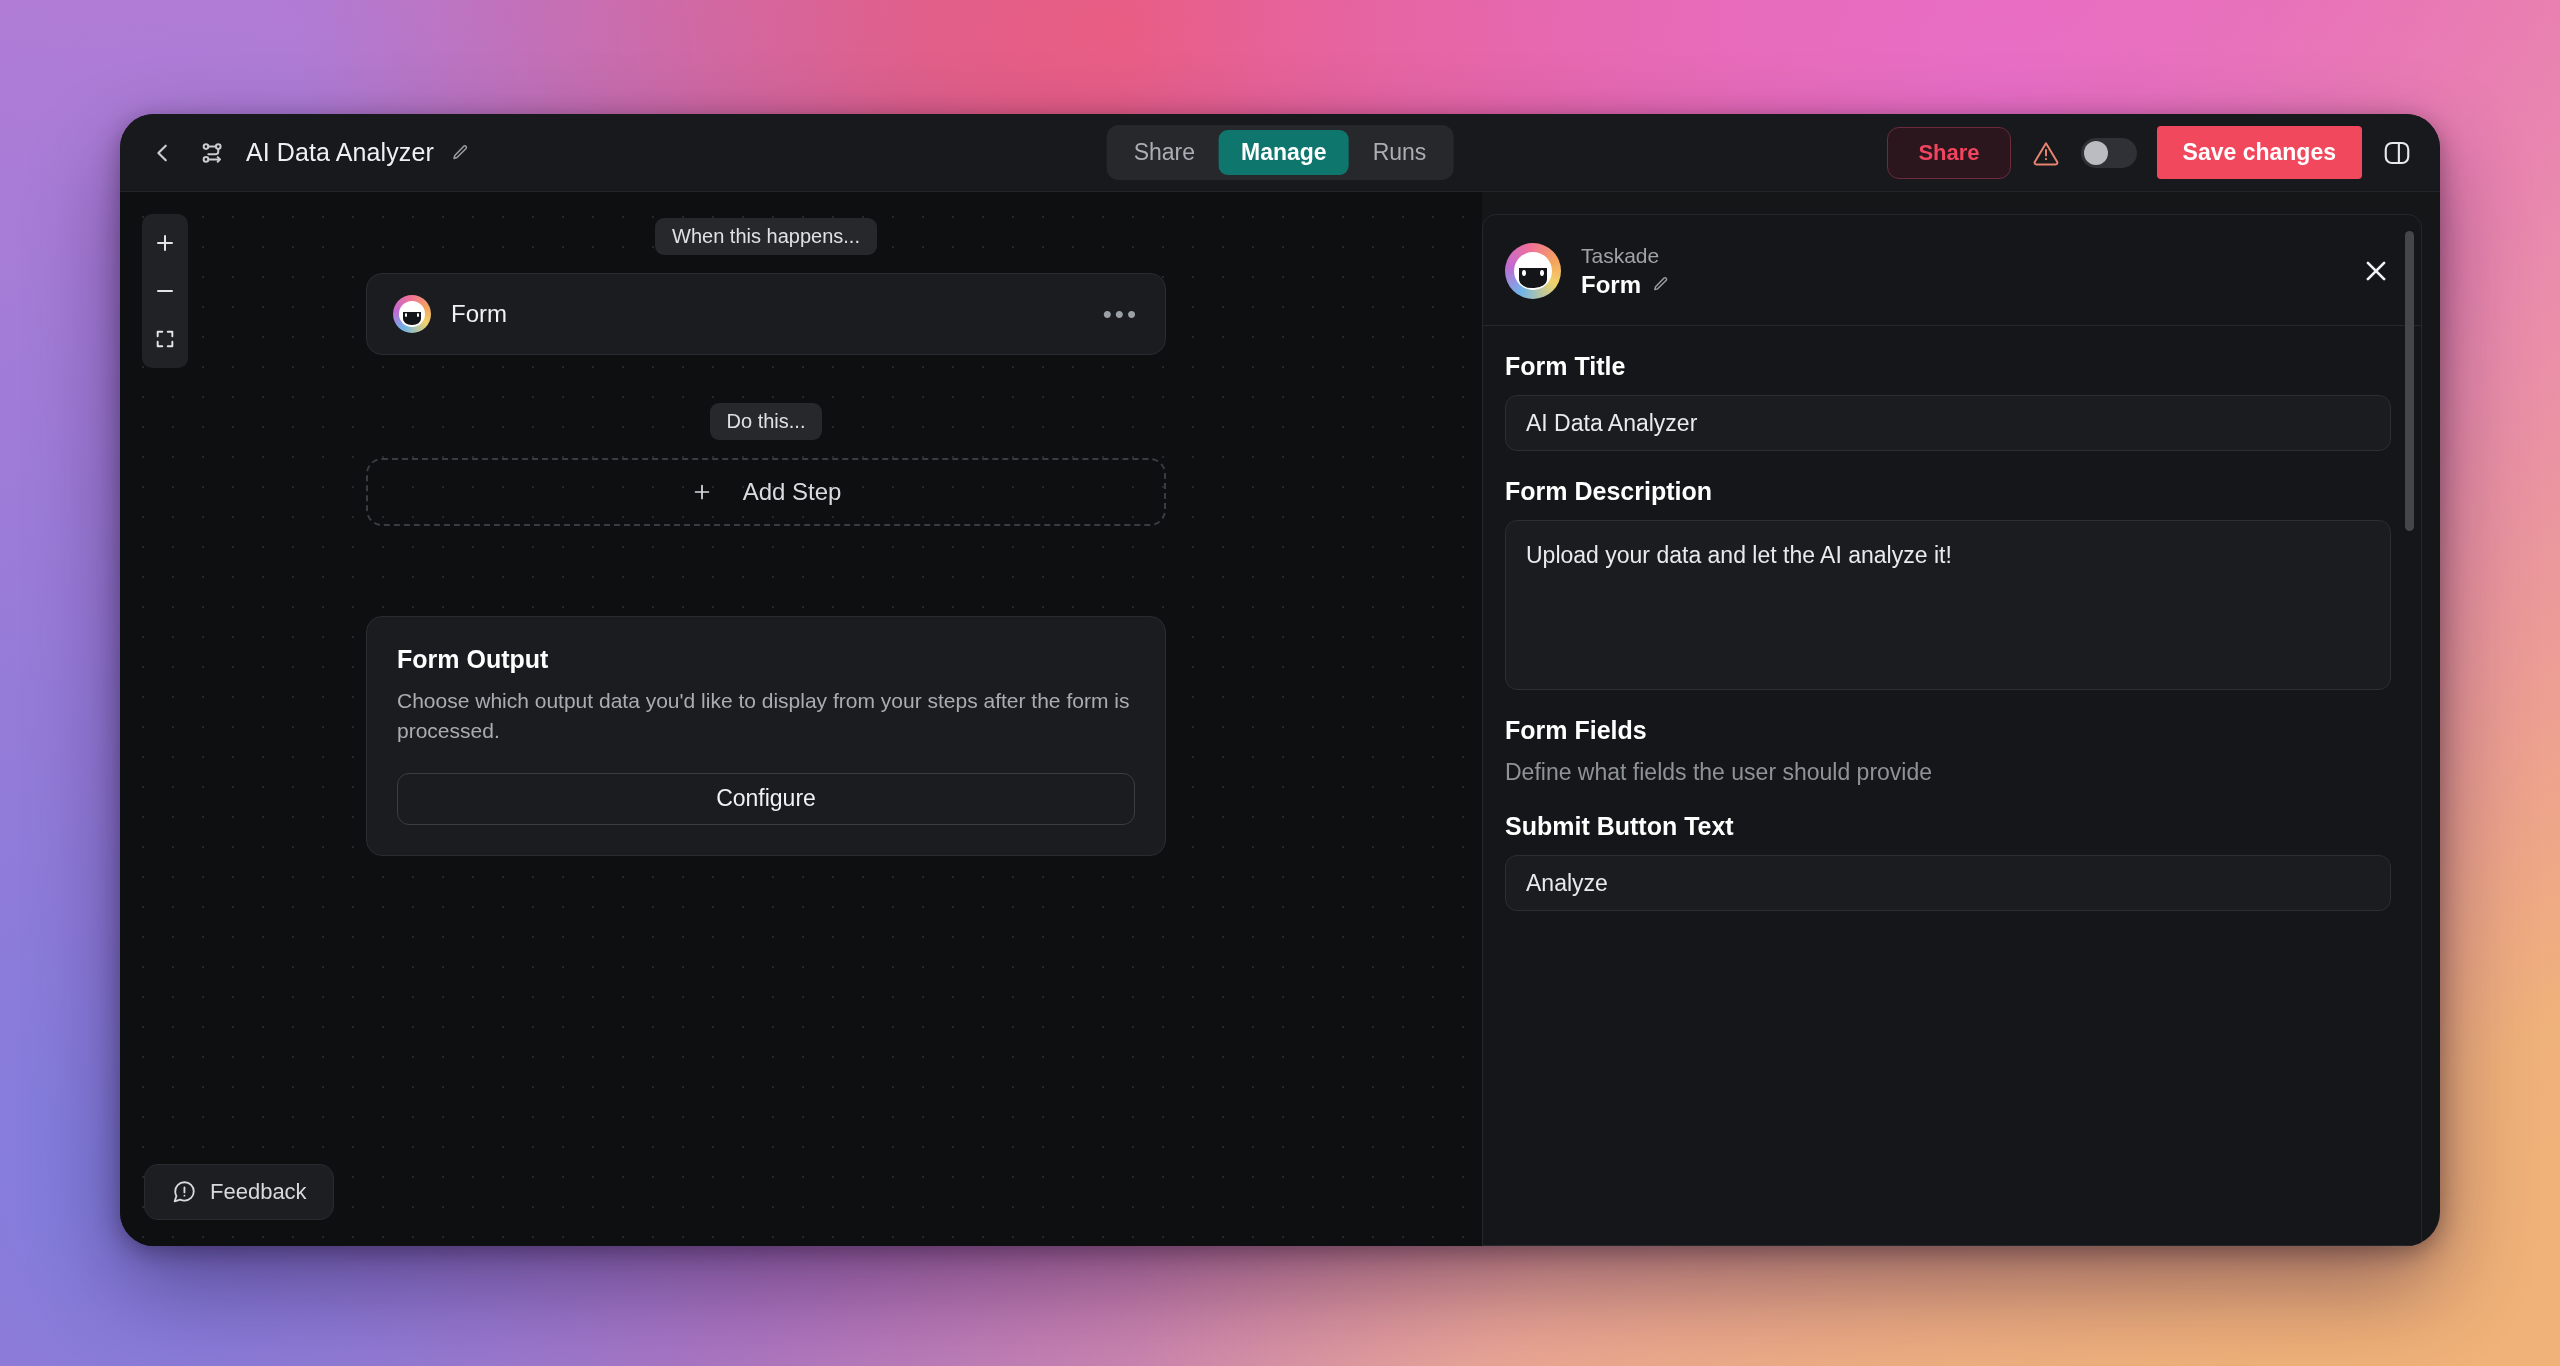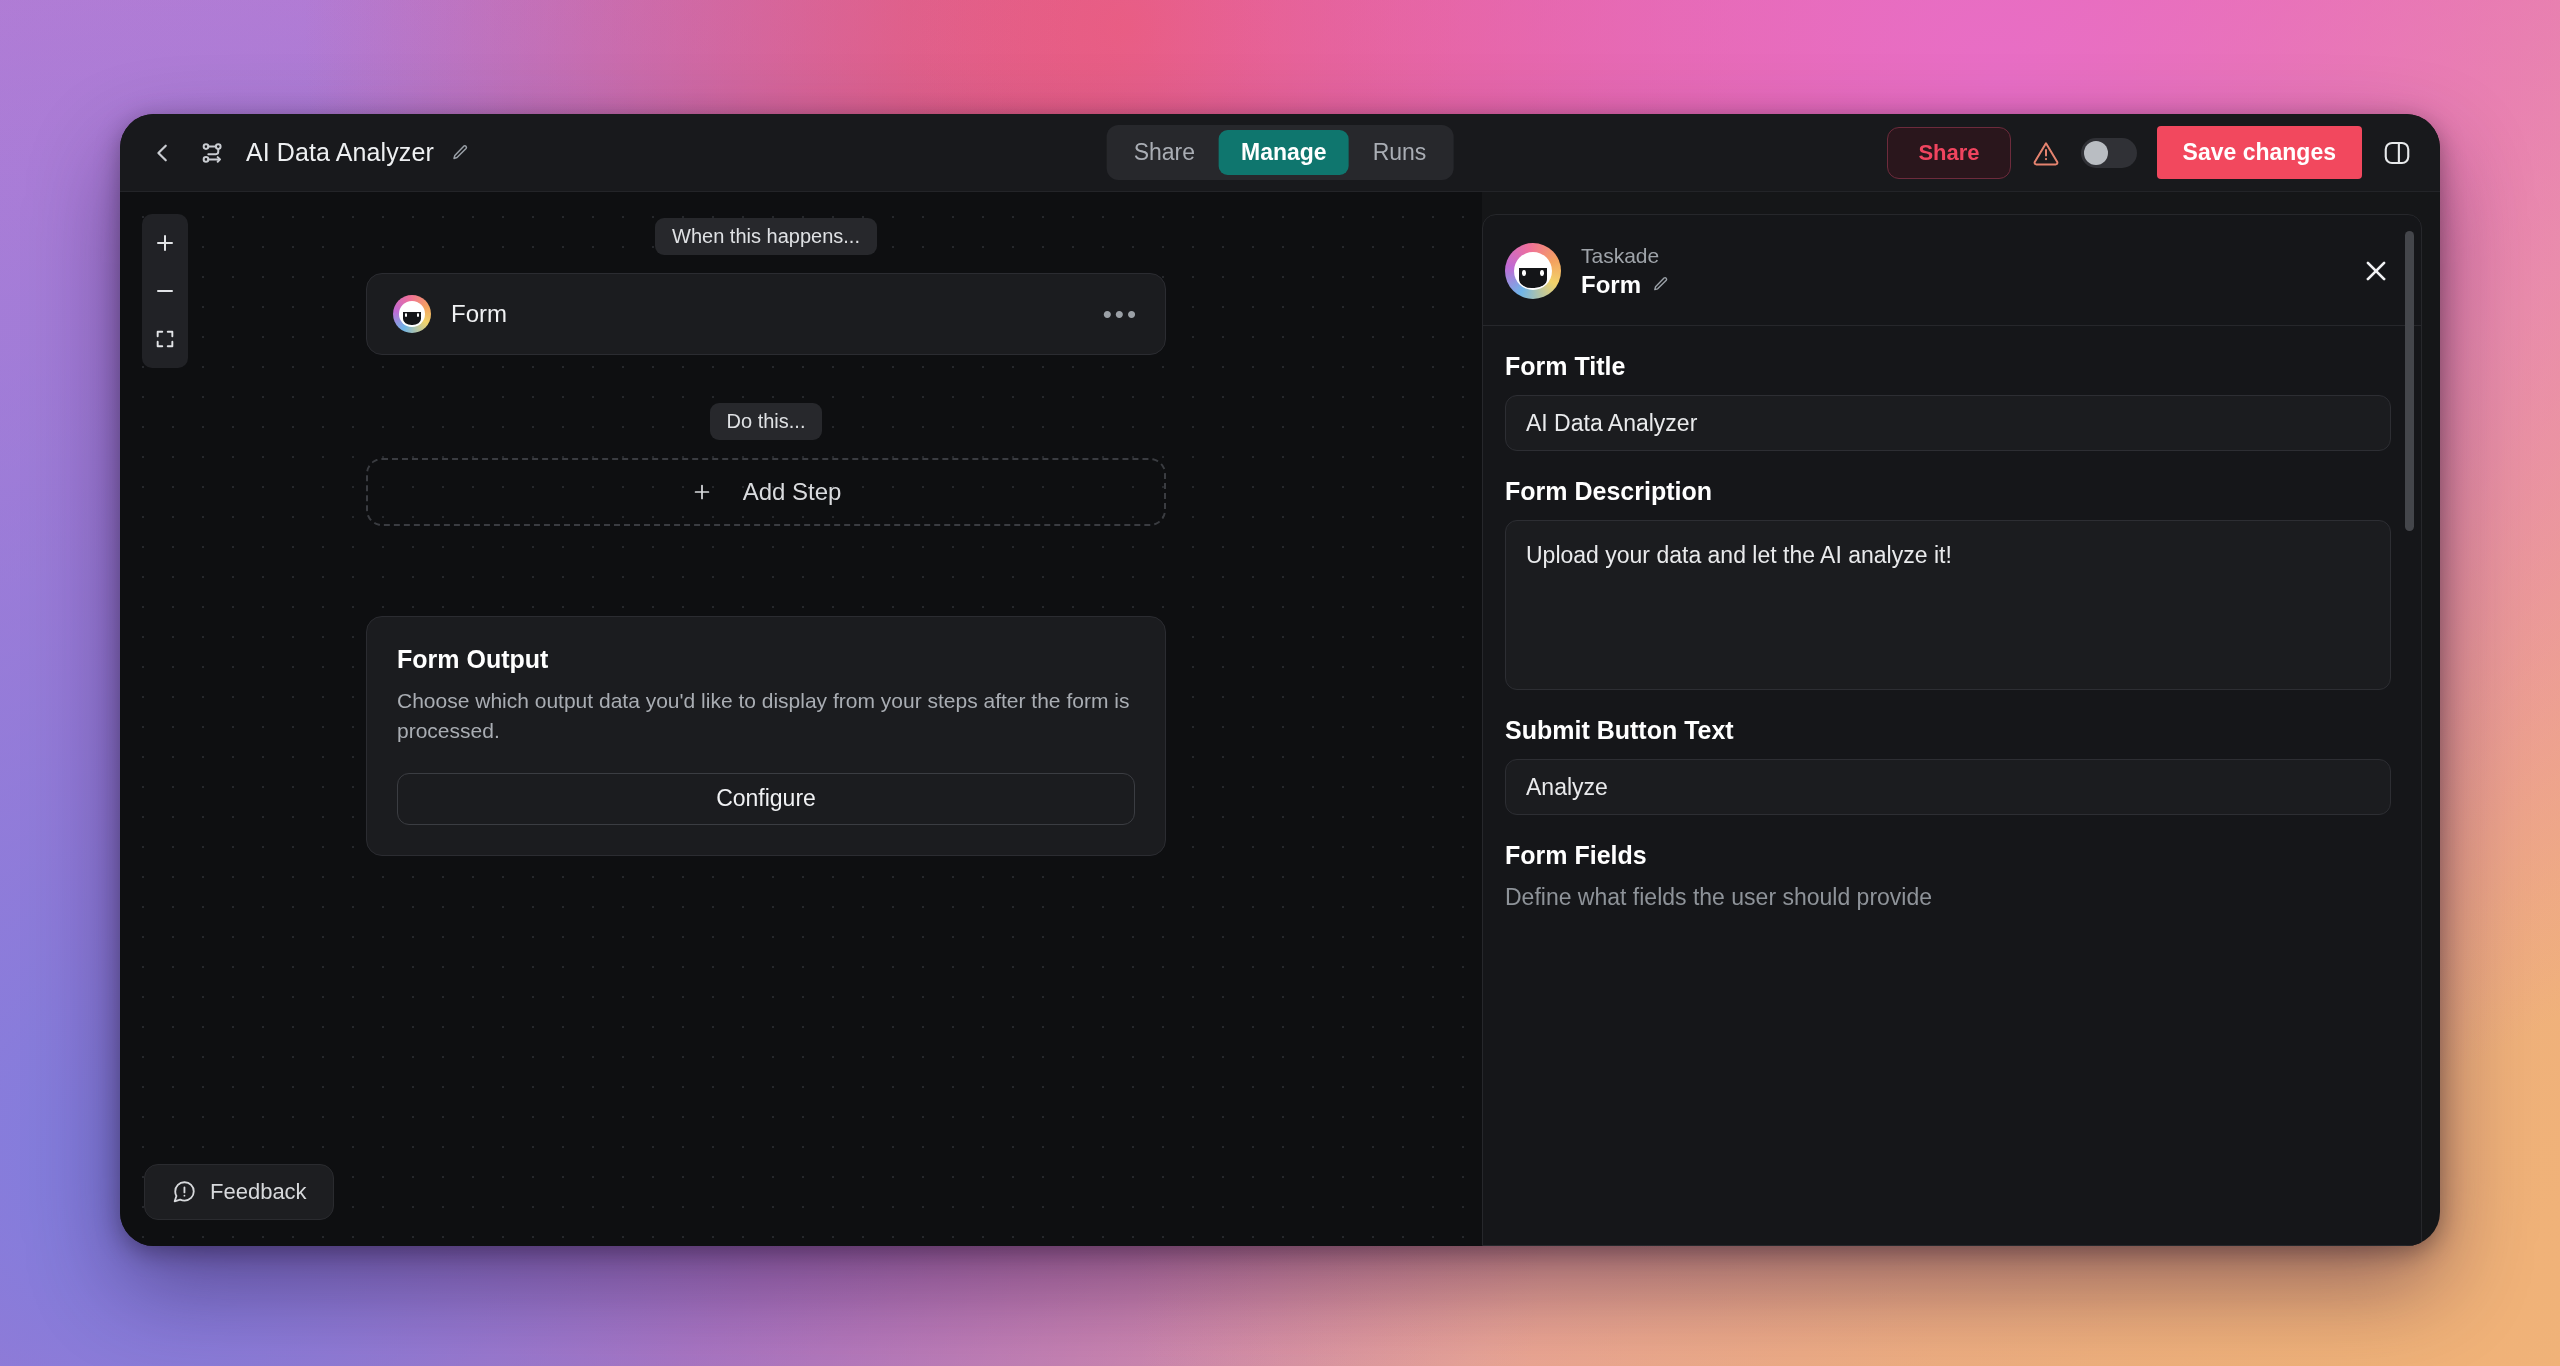--- a/index.html
+++ b/index.html
@@ -396,27 +396,27 @@
           <div class="flabel">Form Title</div>
           <div class="inputbox">AI Data Analyzer</div>
         </div>
 
         <div class="field">
           <div class="flabel">Form Description</div>
           <div class="textbox">Upload your data and let the AI analyze it!</div>
         </div>
 
         <div class="field">
+          <div class="flabel">Form Fields</div>
+          <div class="field-note">Define what fields the user should provide</div>
+        </div>
+
+        <div class="field">
           <div class="flabel">Submit Button Text</div>
           <div class="inputbox">Analyze</div>
-        </div>
-
-        <div class="field">
-          <div class="flabel">Form Fields</div>
-          <div class="field-note">Define what fields the user should provide</div>
         </div>
       </div>
 
       <div id="panel-scroll-track">
         <div id="panel-scroll-thumb"></div>
       </div>
     </div>
   </div>
 </div>
 

